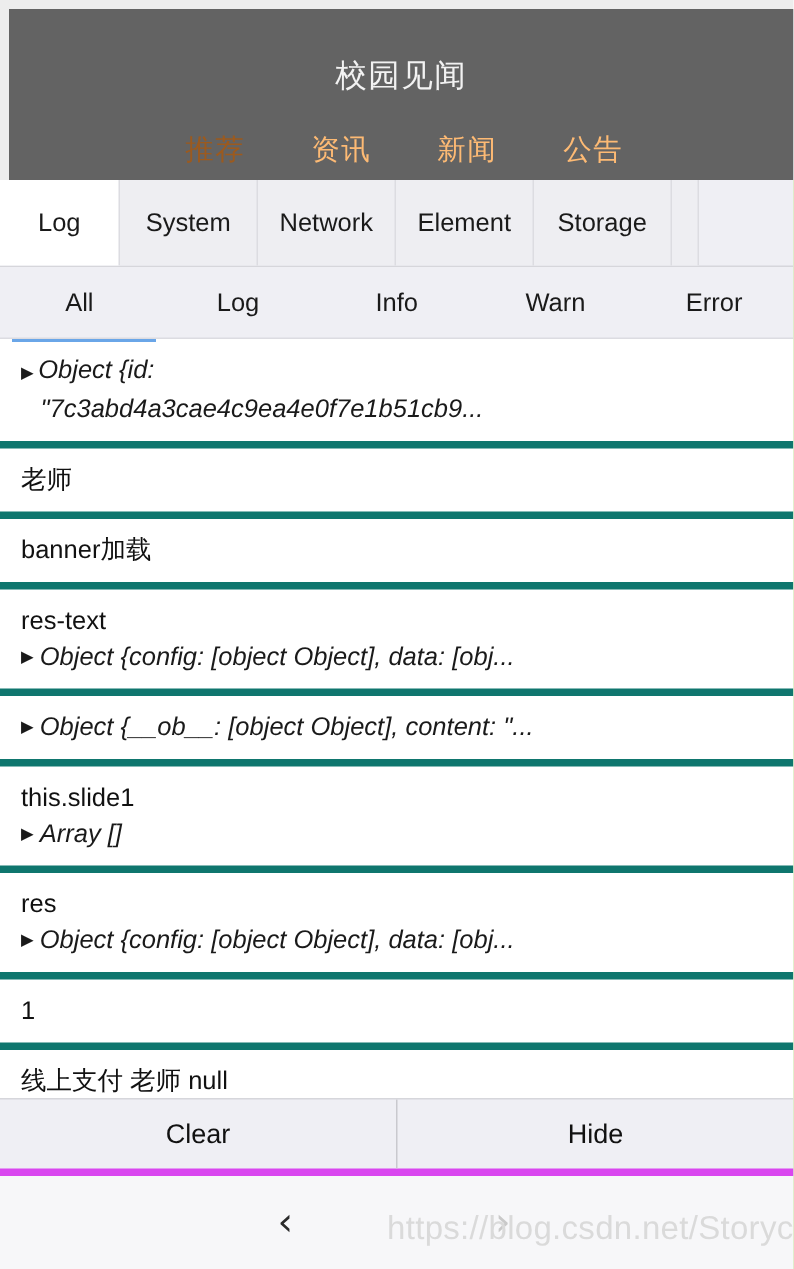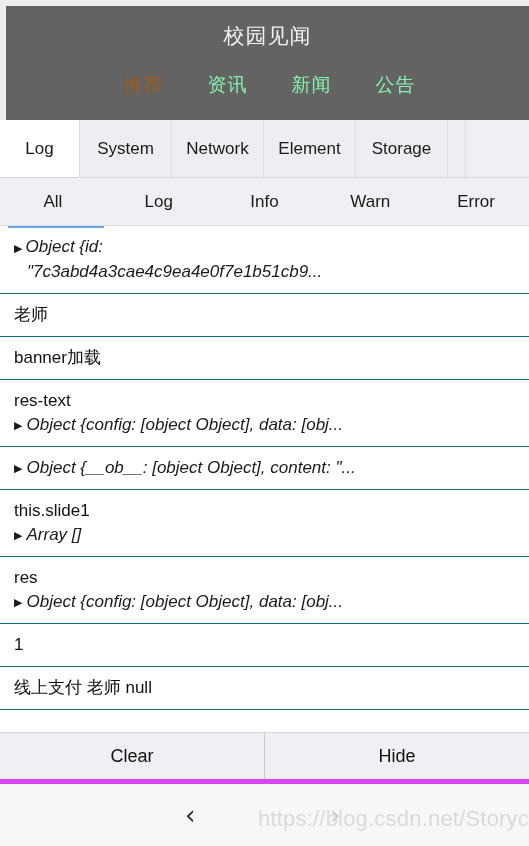--- a/index.html
+++ b/index.html
@@ -25,35 +25,35 @@
     height: 114px;
     background: #636363;
     overflow: hidden;
   }
 
   .app-title {
     text-align: center;
     color: #f2f2f2;
     font-size: 21px;
     line-height: 21px;
-    padding-top: 19px;
+    padding-top: 34px;
     letter-spacing: 1px;
   }
 
   .app-tabs {
     display: flex;
     justify-content: center;
     gap: 44px;
     margin-top: 26px;
     padding-left: 4px;
   }
 
   .app-tab {
     font-size: 19px;
-    color: #86efac;
+    color: #fdba74;
     letter-spacing: 1px;
   }
 
   .app-tab.active { color: #9c5a1e; }
 
   
   .console {
     position: absolute;
     top: 120px;
     left: 0;
@@ -127,21 +127,21 @@
     position: absolute;
     top: 0;
     left: 8px;
     width: 96px;
     height: 2px;
     background: #6aa6e8;
     z-index: 3;
   }
 
   .logrow {
-    border-bottom: 1px solid #0f766e;
+    border-bottom: 5px solid #0f766e;
     padding: 9px 6px 9px 14px;
     min-height: 40px;
     display: flex;
     flex-direction: column;
   }
 
   .logrow .plain {
     font-size: 17px;
     color: #111111;
     line-height: 24px;

